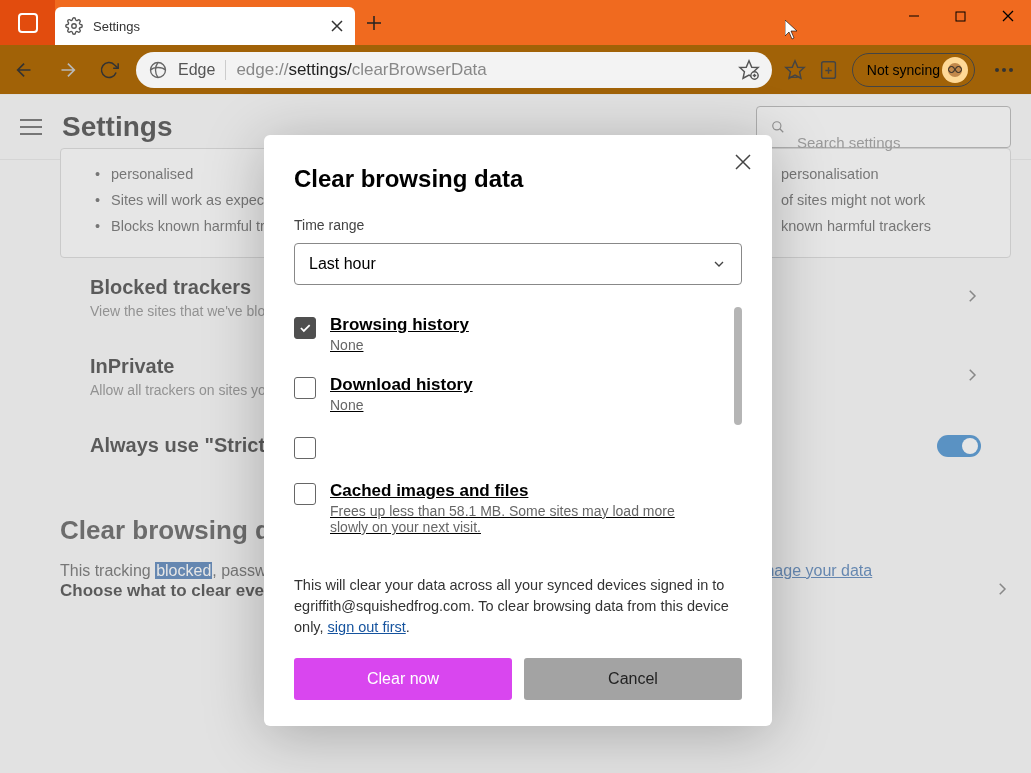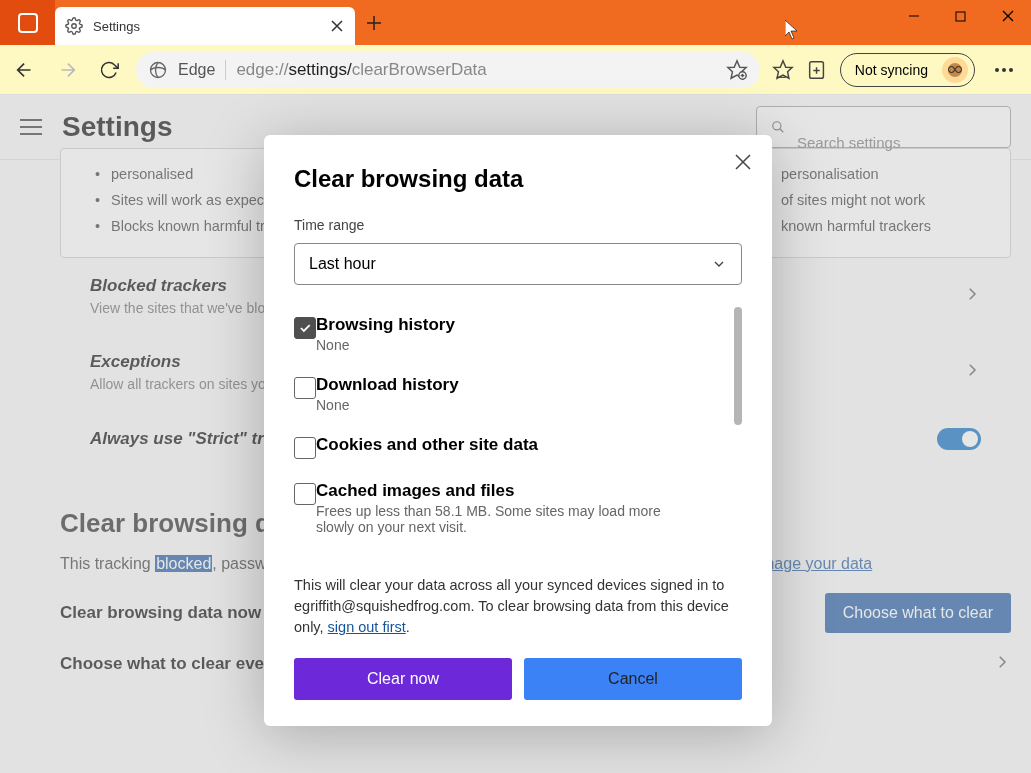--- a/index.html
+++ b/index.html
@@ -10,32 +10,32 @@
   .leftbox .pill { width: 20px; height: 20px; border: 2px solid #fff; border-radius: 4px; }
   .tab { margin-left: 0; margin-top: 7px; height: 38px; width: 300px; background: #fff; border-radius: 6px 6px 0 0; display: flex; align-items: center; padding: 0 10px; gap: 10px; }
   .gear { width: 18px; height: 18px; }
   .tab-title { font-size: 13px; color: #333; flex: 1; }
   .tab-close { width: 16px; height: 16px; display: flex; align-items: center; justify-content: center; }
   .newtab { width: 38px; height: 38px; display: flex; align-items: center; justify-content: center; }
   .winctrls { position: absolute; right: 0; top: 0; display: flex; }
   .winctrls div { width: 47px; height: 32px; display: flex; align-items: center; justify-content: center; color: #000; font-size: 13px; }
   .cursor { position: absolute; left: 785px; top: 20px; font-size: 16px; color: #fff; pointer-events: none; }
   
-  .toolbar { height: 50px; background: #fef9c3; display: flex; align-items: center; padding: 0 10px; gap: 12px; border-bottom: 1px solid #ddd; }
+  .toolbar { height: 50px; background: #a16207; display: flex; align-items: center; padding: 0 10px; gap: 12px; border-bottom: 1px solid #ddd; }
   .navbtn { width: 30px; height: 30px; display: flex; align-items: center; justify-content: center; border-radius: 4px; }
   .navbtn.disabled svg { stroke: #b9b9b9; }
   .urlbox { flex: 1; height: 36px; background: #f3f3f3; border-radius: 18px; display: flex; align-items: center; padding: 0 12px; gap: 10px; }
   .url-edge-icon { width: 20px; height: 20px; color: #555; }
   .url-edge-label { font-size: 16px; color: #555; }
   .url-sep { width: 1px; height: 20px; background: #ccc; }
   .url-text { font-size: 17px; color: #888; }
   .url-text .dark { color: #222; }
   .star { width: 22px; height: 22px; margin-left: auto; }
   .tbicon { width: 22px; height: 22px; }
-  .syncpill { height: 34px; border: 1.5px solid #444; border-radius: 17px; display: flex; align-items: center; padding: 0 6px 0 14px; gap: 14px; }
+  .syncpill { height: 34px; border: 1.5px solid #444; border-radius: 17px; display: flex; align-items: center; padding: 0 6px 0 14px; gap: 2px; }
   .syncpill span { font-size: 14px; }
   .avatar { width: 26px; height: 26px; border-radius: 50%; background: #ffd996; display:flex; align-items:center; justify-content:center; }
   .avatar-head { width: 14px; height: 14px; border-radius: 50%; background: #c2884b; position: relative; }
   .glasses { position:absolute; top:3px; left:0; width:14px; height:5px; }
   .glasses::before, .glasses::after { content:""; position:absolute; width:5px; height:5px; border:1px solid #222; border-radius:50%; }
   .glasses::before { left:0; } .glasses::after { right:0; }
   .dots { display:flex; gap:3px; padding: 0 8px; }
   .dots span { width:4px; height:4px; background:#333; border-radius:50%; }
   
   .page { position: relative; height: 678px; background: #f7f7f7; }
@@ -45,53 +45,53 @@
   .page-title { font-size: 28px; font-weight:600; }
   .searchbox { margin-left:auto; width: 255px; height: 42px; border:1px solid #999; border-radius:4px; display:flex; align-items:center; padding: 0 14px; gap:12px; background:#fff; }
   .searchbox input { border:none; outline:none; font-size:15px; flex:1; background:transparent; color:#666;margin-top:30px; }
   .content { padding: 0 20px 0 60px; }
   .card { border:1px solid #ccc; border-radius: 4px; background:#fff; margin-top: -12px; padding: 12px 30px 18px; }
   .bullets { list-style: none; font-size: 14.5px; color:#333; }
   .bullets li { padding: 5px 0 5px 20px; position:relative; }
   .bullets li::before { content:"•"; position:absolute; left:4px; }
   .bullets .col2 { position:absolute; left: 690px; white-space: nowrap; }
   .section { padding: 18px 30px; display:flex; align-items:center; justify-content:space-between; }
-  .section-l .s-title { font-size: 17px; font-weight:600;font-style:italic; }
+  .section-l .s-title { font-size: 20px; font-weight:600; }
   .section-l .s-sub { font-size: 14px; color:#666; margin-top:4px; }
   .chev svg { width:18px; height:18px; }
   .toggle { width: 44px; height: 22px; background:#0067c0; border-radius: 11px; position:relative; }
   .toggle::after { content:""; position:absolute; right:3px; top:3px; width:16px; height:16px; background:#fff; border-radius:50%; }
   .h2 { font-size: 26px; font-weight:600; margin: 40px 0 16px; color:#222; }
   .para { font-size: 16px; color:#333; }
   .para .hl { background:#15539e; color:#fff; padding:0 1px; }
   .para .lk { color:#15539e; text-decoration:underline; }
   .row { display:flex; align-items:center; padding: 20px 0; }
   .row-title { font-size: 17px; font-weight:600; }
   .primary { margin-left:auto; background:#15539e; color:#fff; height:40px; padding: 0 18px; border:none; font-size:16px; border-radius:3px; }
   
   .scrim { position:absolute; left:0; top:0; right:0; bottom:0; background:rgba(200,200,200,0.45); }
   .dialog { position:absolute; left: 264px; top: 40px; width: 508px; background:#fff; border-radius:6px; box-shadow: 0 8px 60px rgba(0,0,0,0.25); padding: 30px 30px 26px; }
   .dlg-close { position:absolute; right:18px; top:18px; width:20px; height:20px; }
   .dlg-title { font-size: 24px; font-weight:600; margin-bottom: 24px; }
   .lbl { font-size: 14px; color:#444; margin-bottom: 10px; }
   .select { height:42px; border:1px solid #888; border-radius:4px; display:flex; align-items:center; justify-content:space-between; padding: 0 14px; font-size:16px; margin-bottom: 22px; }
   .list { position:relative; max-height: 260px; padding-right: 18px; }
   .scrollbar { position:absolute; right:0; top:0; width:8px; height:118px; background:#b5b5b5; border-radius:4px; }
-  .item { display:flex; padding: 8px 0 14px; }
+  .item { display:flex; gap:14px; padding: 8px 0 14px; text-decoration: underline; }
   .cb { width:22px; height:22px; border:1.5px solid #666; border-radius:3px; flex-shrink:0; margin-top:2px; display:flex; align-items:center; justify-content:center; }
   .cb.checked { background:#4f4f4f; border-color:#4f4f4f; }
   .cb.checked svg { display:block; } .cb svg { display:none; }
   .it-title { font-size: 17px; font-weight:600; }
   .it-sub { font-size: 14px; color:#666; margin-top:2px; max-width: 370px; }
   .note { font-size: 14.5px; color:#333; margin-top: 26px; line-height:1.45; }
   .note .lk { color:#15539e; text-decoration:underline; }
   .dlg-btns { display:flex; gap:12px; margin-top: 20px; }
   .dlg-btns button { flex:1; height:42px; font-size:16px; border:none; border-radius:3px; }
-  .btn-primary { background:#6d28d9; color:#fff; }
-  .btn-secondary { background:#3b82f6; color:#222; border:1px solid #ddd; }
+  .btn-primary { background:#d946ef; color:#fff; }
+  .btn-secondary { background:#a3a3a3; color:#222; border:1px solid #ddd; }
 </style>
 </head>
 <body>
 
 <div class="titlebar">
   <div class="leftbox">
       <div class="pill"></div>
     </div>
   <div class="tab">
     <svg class="gear" viewBox="0 0 24 24" fill="none" stroke="#555" stroke-width="1.8">
@@ -220,44 +220,40 @@
         <div class="s-title">Blocked trackers</div>
         <div class="s-sub">View the sites that we've blocked from tracking you</div>
       </div>
       <div class="chev"><svg viewBox="0 0 24 24" fill="none" stroke="#555" stroke-width="2">
             <path d="M9 5l7 7-7 7"></path>
           </svg></div>
     </div>
 
     <div class="section">
       <div class="section-l">
-        <div class="s-title">Exceptions</div>
+        <div class="s-title">InPrivate</div>
         <div class="s-sub">Allow all trackers on sites you choose</div>
       </div>
       <div class="chev"><svg viewBox="0 0 24 24" fill="none" stroke="#555" stroke-width="2">
             <path d="M9 5l7 7-7 7"></path>
           </svg></div>
     </div>
 
     <div class="section">
       <div class="section-l">
         <div class="s-title">Always use "Strict" tracking prevention when browsing InPrivate</div>
       </div>
       <div class="toggle"></div>
     </div>
 
     <div class="h2">Clear browsing data</div>
     <p class="para">
       <span>This tracking </span><span class="hl">blocked</span><span>, passwords, cookies, and more. Only data from this profile will be deleted. </span><a class="lk">Manage your data</a>
     </p>
 
-    <div class="row">
-      <div class="row-title">Clear browsing data now</div>
-      <button class="primary">Choose what to clear</button>
-    </div>
 
     <div class="row" style="padding-top:0;">
       <div class="row-title">Choose what to clear every time you close the browser</div>
       <div class="chev" style="margin-left:auto;"><svg width="18" height="18" viewBox="0 0 24 24" fill="none" stroke="#555" stroke-width="2">
             <path d="M9 5l7 7-7 7"></path>
           </svg></div>
     </div>
   </div>
 
   <div class="scrim"></div>
@@ -293,21 +289,20 @@
           <div class="item">
             <div class="cb"></div>
             <div>
               <div class="it-title">Download history</div>
               <div class="it-sub">None</div>
             </div>
           </div>
           <div class="item">
             <div class="cb"></div>
             <div>
-              <div class="it-title">Cookies and other site data</div>
             </div>
           </div>
           <div class="item">
             <div class="cb"></div>
             <div>
               <div class="it-title">Cached images and files</div>
               <div class="it-sub">Frees up less than 58.1 MB. Some sites may load more slowly on your next visit.</div>
             </div>
           </div>
         </div>

